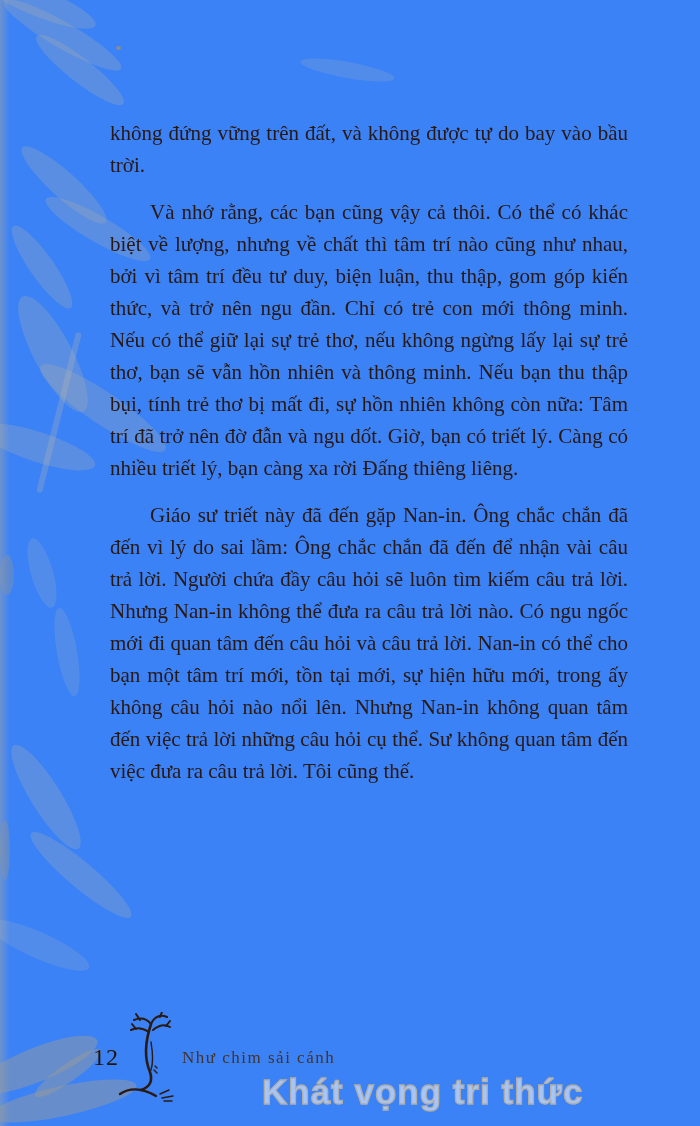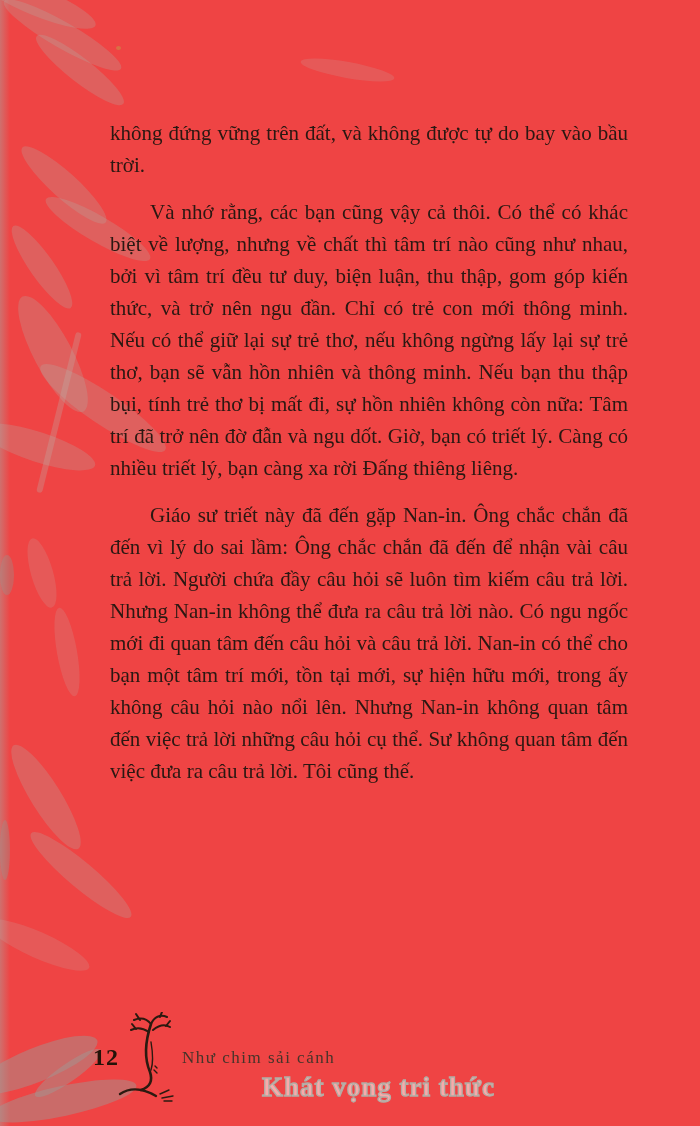--- a/index.html
+++ b/index.html
@@ -1,19 +1,19 @@
 <!DOCTYPE html>
 <html><head>
 <meta charset="utf-8">
 <style>
   html,body{margin:0;padding:0;background:#ffffff;}
   .page{
     position:relative;
     width:700px;height:1126px;
-    background:#ef4444;
+    background:#3b82f6;
     overflow:hidden;
     font-family:"Liberation Serif","DejaVu Serif",serif;
   }
   
   .edge-strip{
     position:absolute;left:0;top:0;width:10px;height:1126px;
     background:linear-gradient(90deg,rgba(168,166,160,0.45),rgba(168,166,160,0));
   }
   .edge-smudge{
     position:absolute;background:rgba(150,148,142,0.35);border-radius:50%;
@@ -44,30 +44,30 @@
   .wm-brand{
     position:absolute;left:165px;top:998px;
     font-family:"DejaVu Sans","Liberation Sans",sans-serif;
     font-weight:bold;font-size:74px;letter-spacing:0px;line-height:1;
     color:rgba(255,255,255,0.55);
     -webkit-text-stroke:1.6px #b5b0a8;
     text-stroke:1.6px #b5b0a8;
   }
   .wm-slogan{
     position:absolute;left:262px;top:1074px;
-    font-family:Liberation Serif, serif;
-    font-weight:bold;font-size:27px;letter-spacing:1px;line-height:1;
+    font-family:Liberation Sans, sans-serif;
+    font-weight:bold;font-size:35px;letter-spacing:1px;line-height:1;
     color:rgba(255,255,255,0.55);
     -webkit-text-stroke:1.3px #b2ada5;
     text-stroke:1.3px #b2ada5;
   }
   
   .page-number{
     position:absolute;left:93px;top:1044px;
-    font-size:24px;font-weight:bold;color:#241309;letter-spacing:1px;
+    font-size:24px;font-weight:normal;color:#241309;letter-spacing:1px;
   }
   .tree-icon{position:absolute;left:118px;top:1012px;}
   .running-title{
     position:absolute;left:182px;top:1048px;
     font-size:17px;letter-spacing:1.5px;color:#46342a;
   }
 </style>
 </head>
 <body>
 

